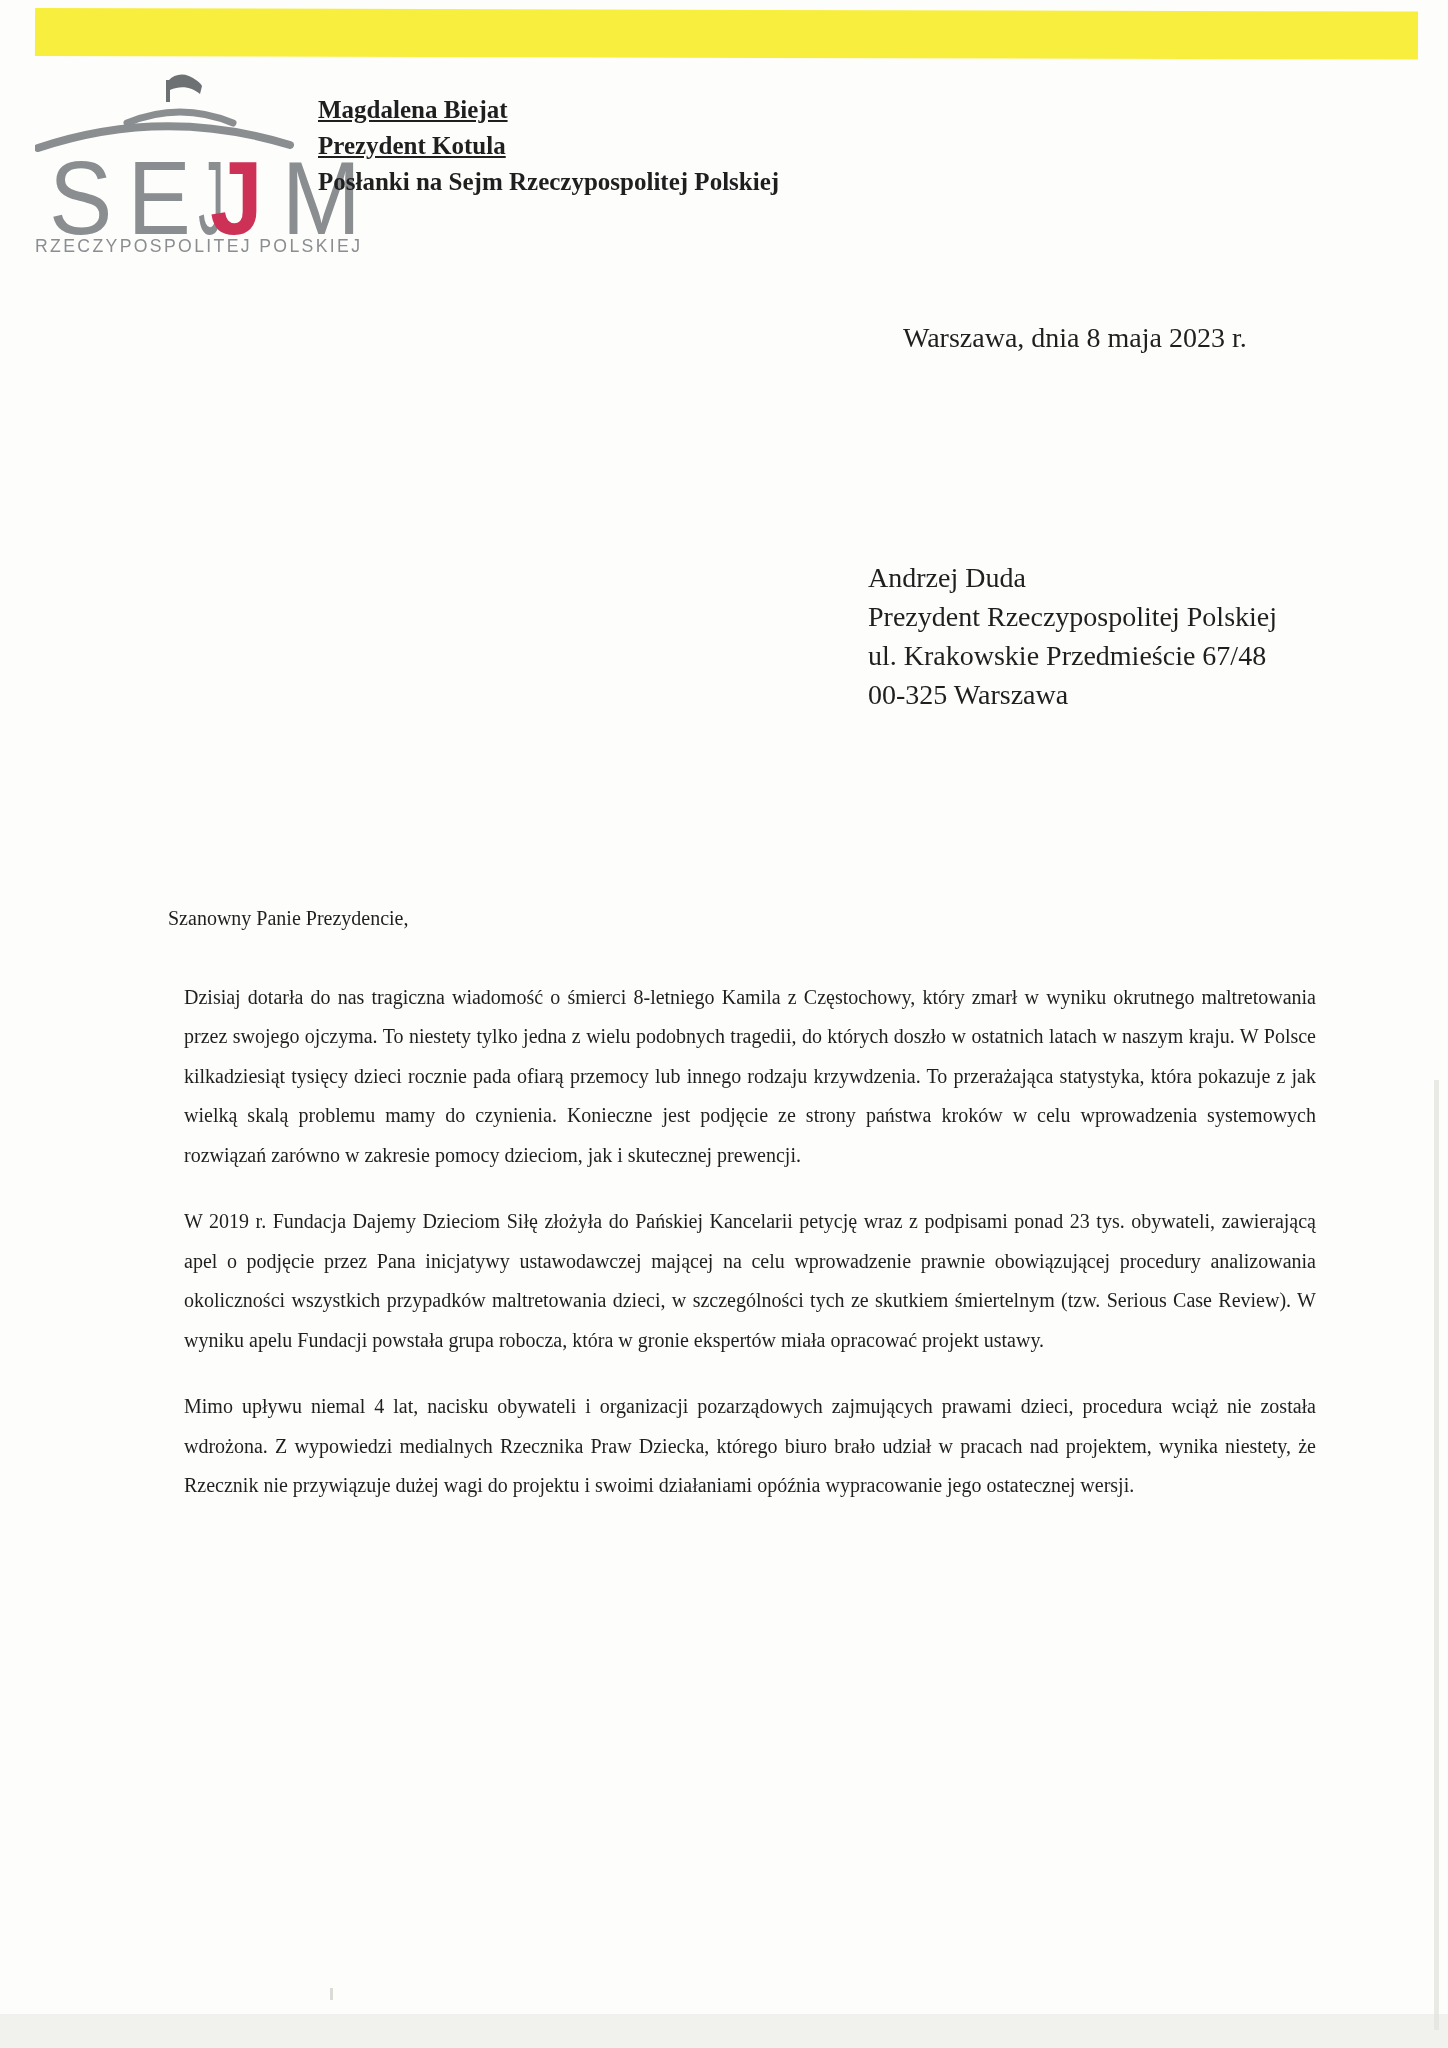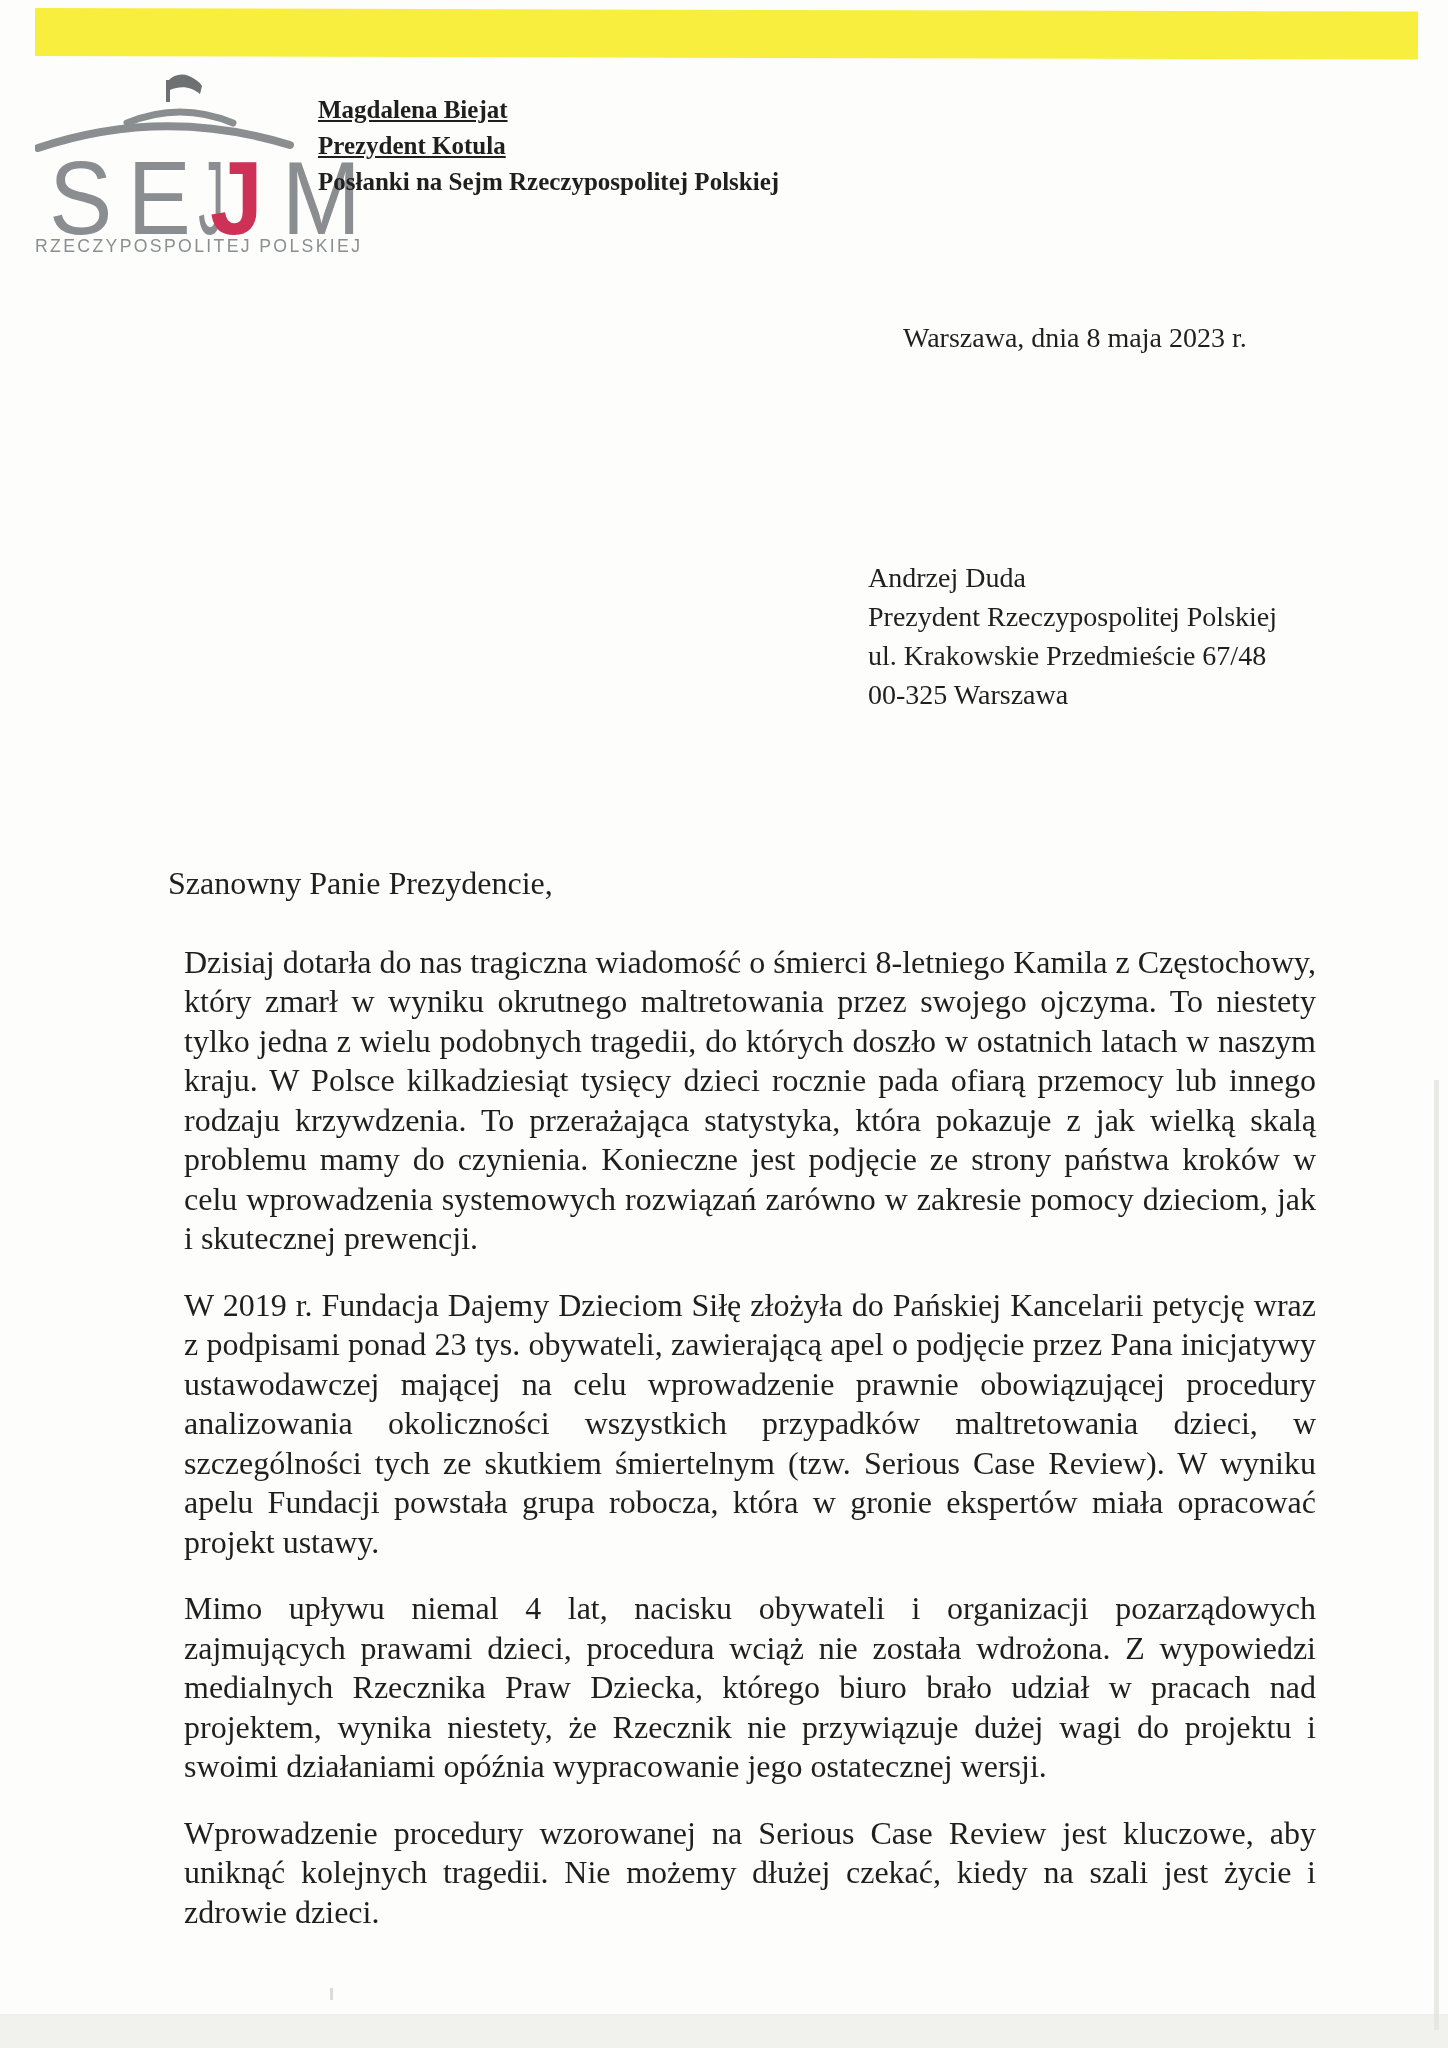--- a/index.html
+++ b/index.html
@@ -63,21 +63,21 @@
   .sender .author{font-weight:700;text-decoration:underline;}
   .sender .role{font-weight:700;}
 
   
   .date-line{position:absolute;left:903px;top:322px;font-size:28px;white-space:nowrap;}
 
   
   .recipient{position:absolute;left:833px;top:558px;font-size:28px;line-height:39px;margin-left:35px;}
 
   
-  .body-text{position:absolute;left:168px;top:864px;width:1148px;font-size:32px;line-height:39.5px;}
+  .body-text{position:absolute;left:168px;top:899px;width:1148px;font-size:20px;line-height:39.5px;}
   .salutation{margin:0 0 39px 0;}
   .body-text p.para{
     margin:0 0 27px 16px;
     text-align:justify;
     font-family:Liberation Serif, serif;
   }
   .body-text p.para:last-child{margin-bottom:0;}
 </style>
 </head>
 <body>
@@ -128,16 +128,15 @@
     <div>Prezydent Rzeczypospolitej Polskiej</div>
     <div>ul. Krakowskie Przedmieście 67/48</div>
     <div>00-325 Warszawa</div>
   </div>
 
   <div class="body-text">
     <p class="salutation">Szanowny Panie Prezydencie,</p>
     <p class="para">Dzisiaj dotarła do nas tragiczna wiadomość o śmierci 8-letniego Kamila z Częstochowy, który zmarł w wyniku okrutnego maltretowania przez swojego ojczyma. To niestety tylko jedna z wielu podobnych tragedii, do których doszło w ostatnich latach w naszym kraju. W Polsce kilkadziesiąt tysięcy dzieci rocznie pada ofiarą przemocy lub innego rodzaju krzywdzenia. To przerażająca statystyka, która pokazuje z jak wielką skalą problemu mamy do czynienia. Konieczne jest podjęcie ze strony państwa kroków w celu wprowadzenia systemowych rozwiązań zarówno w zakresie pomocy dzieciom, jak i skutecznej prewencji.</p>
     <p class="para">W 2019 r. Fundacja Dajemy Dzieciom Siłę złożyła do Pańskiej Kancelarii petycję wraz z podpisami ponad 23 tys. obywateli, zawierającą apel o podjęcie przez Pana inicjatywy ustawodawczej mającej na celu wprowadzenie prawnie obowiązującej procedury analizowania okoliczności wszystkich przypadków maltretowania dzieci, w szczególności tych ze skutkiem śmiertelnym (tzw. Serious Case Review). W wyniku apelu Fundacji powstała grupa robocza, która w gronie ekspertów miała opracować projekt ustawy.</p>
     <p class="para">Mimo upływu niemal 4 lat, nacisku obywateli i organizacji pozarządowych zajmujących prawami dzieci, procedura wciąż nie została wdrożona. Z wypowiedzi medialnych Rzecznika Praw Dziecka, którego biuro brało udział w pracach nad projektem, wynika niestety, że Rzecznik nie przywiązuje dużej wagi do projektu i swoimi działaniami opóźnia wypracowanie jego ostatecznej wersji.</p>
-    <p class="para">Wprowadzenie procedury wzorowanej na Serious Case Review jest kluczowe, aby uniknąć kolejnych tragedii. Nie możemy dłużej czekać, kiedy na szali jest życie i zdrowie dzieci.</p>
   </div>
 
 </div>
 
 </body></html>

